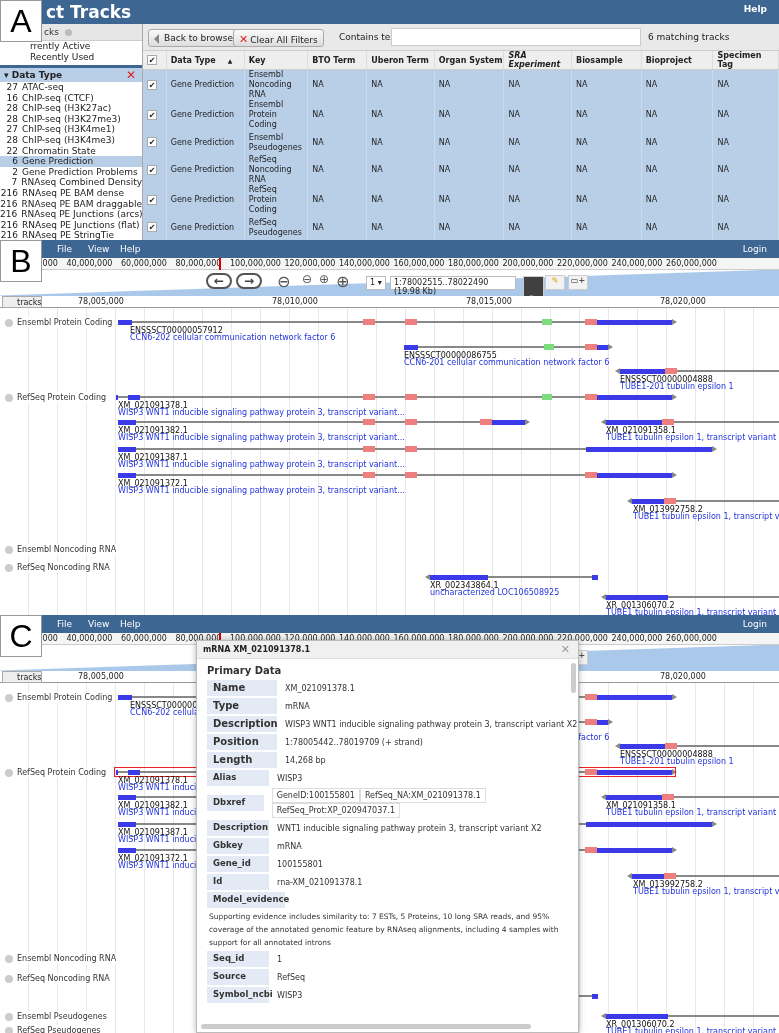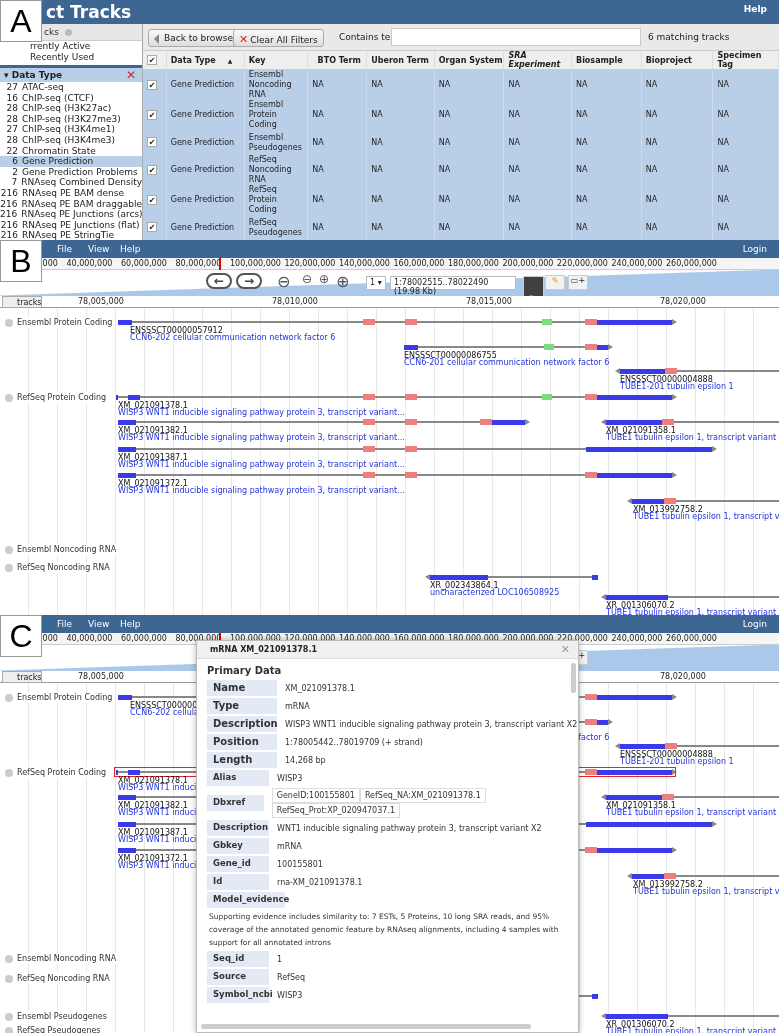--- a/index.html
+++ b/index.html
@@ -54,21 +54,21 @@
 .tlabel .c{display:inline-block;width:8px;height:8px;border-radius:50%;background:#ccc;margin-right:4px;vertical-align:middle}
 .feat{position:absolute}
 .feat .line{position:absolute;height:2px;background:#888}
 .feat .cds{position:absolute;height:5px;background:#3a3ae8}
 .feat .utr{position:absolute;height:6px;background:#ee7f7f}
 .feat .grn{position:absolute;height:6px;background:#7ddc7d}
 .fname{position:absolute;font-size:8px;color:#111;white-space:nowrap;line-height:8px}
 .fdesc{position:absolute;font-size:8px;color:#2233dd;white-space:nowrap;line-height:8px}
 
 .popup{position:absolute;left:196px;top:640px;width:383px;height:393px;background:#fff;border:1px solid #bbb;box-shadow:0 0 6px rgba(0,0,0,.3);z-index:10}
-.pop-title{height:18px;background:#f0f0f0;border-bottom:1px solid #ddd;font-size:8px;font-weight:bold;padding:4px 13px;position:relative}
+.pop-title{height:18px;background:#f0f0f0;border-bottom:1px solid #ddd;font-size:8px;font-weight:bold;padding:4px 6px;position:relative}
 .pop-title .close{position:absolute;right:8px;top:2px;color:#999;font-size:11px}
 .pop-sect{font-size:10px;font-weight:bold;padding:6px 10px 4px;color:#333}
 .pop-row{display:flex;margin-left:10px;margin-bottom:2px;align-items:center}
 .pop-key{width:70px;height:16px;background:#e4eaf5;font-size:10px;font-weight:bold;padding:2px 6px;color:#333}
 .pop-key.sm{font-size:8.5px;width:62px}
 .pop-val{font-size:8px;padding-left:8px;color:#333}
 .pop-val .chip{display:inline-block;border:1px solid #ddd;padding:2px 4px;margin-right:0}
 .pop-ev{font-size:7.5px;line-height:13px;margin:2px 10px 2px 12px;color:#333}
 .pop-scroll{position:absolute;right:2px;top:22px;width:5px;height:30px;background:#ccc;border-radius:3px}
 .pop-hscroll{position:absolute;left:4px;bottom:3px;width:330px;height:5px;background:#ccc;border-radius:3px}
@@ -158,21 +158,21 @@
       <span class="ct-label">Contains text</span>
       <input class="ct-input" value="" style="">
       <span class="match">6 matching tracks</span>
     </div>
     <table class="tt">
       <thead>
           <tr id="tt-head">
             <th style="width:22px"><span class="cb">✔</span></th>
             <th style="width: 74px;"><span>Data Type</span><span style="font-size: 6px; margin-left: 10px;"> ▲</span></th>
             <th style="width: 60px;">Key</th>
-            <th style="width: 56px; text-align: center;">BTO Term</th>
+            <th style="width: 56px;">BTO Term</th>
             <th style="width: 64px;">Uberon Term</th>
             <th style="width: 66px;">Organ System</th>
             <th style="width: 64px; font-style: italic;">SRA Experiment</th>
             <th style="width: 66px;">Biosample</th>
             <th style="width: 68px;">Bioproject</th>
             <th style="width: 62px;">Specimen Tag</th>
           </tr>
         </thead>
       <tbody id="tt-body">
           <tr>

